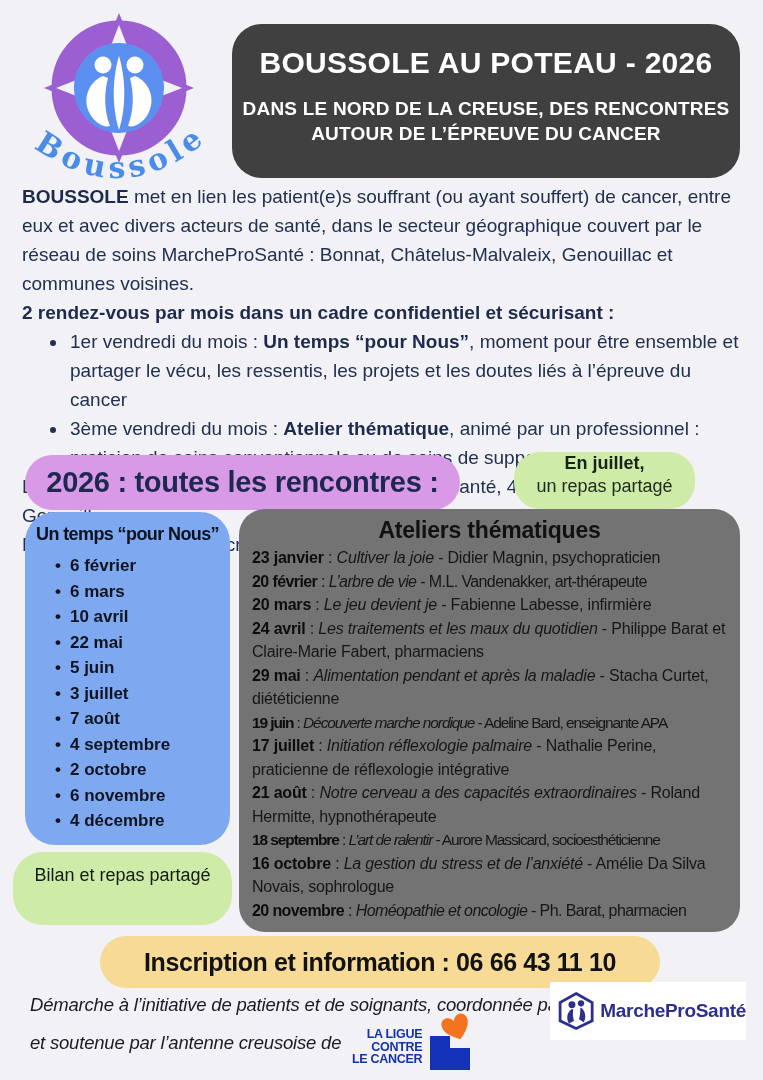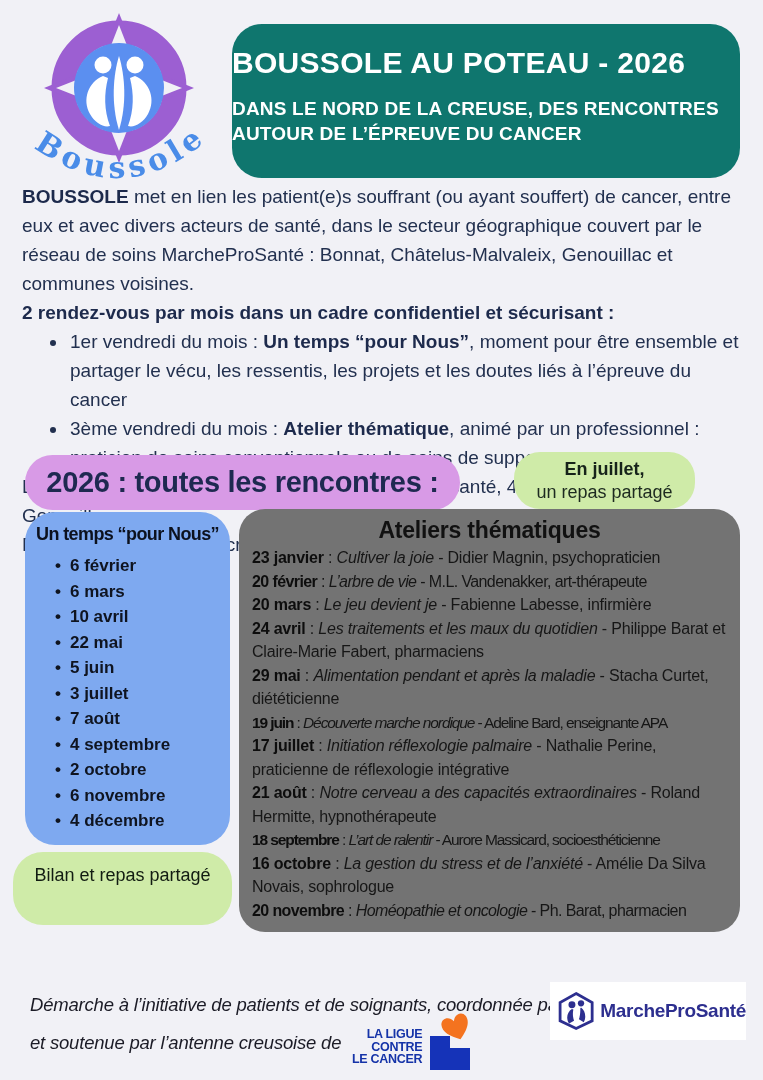--- a/index.html
+++ b/index.html
@@ -9,41 +9,41 @@
     font-family:"Liberation Sans",sans-serif;
     color:#1f2b4d;
     position:relative;overflow:hidden;
   }
   .page{position:absolute;inset:0;width:763px;height:1080px;background:#f1f1f6;overflow:hidden;}
 
   
   .logo{position:absolute;left:20px;top:4px;width:212px;height:198px;}
   .title-box{
     position:absolute;left:232px;top:24px;width:508px;height:154px;
-    background:#0f766e;border-radius:30px;color:#fff;text-align:left;box-sizing:border-box;
+    background:#404040;border-radius:30px;color:#fff;text-align:center;box-sizing:border-box;
   }
   .title{font-size:30px;font-weight:bold;letter-spacing:.3px;margin-top:22px;}
   .subtitle{font-size:19px;font-weight:bold;line-height:25px;margin-top:16px;letter-spacing:.2px;}
 
   
   .intro{position:absolute;left:22px;top:182px;width:722px;font-size:19px;line-height:29px;color:#22304f;}
   .intro p{margin:0;}
   .intro b{font-weight:bold;color:#1d2a4c;}
   .intro ul{margin:0;padding-left:46px;}
   .intro li{padding-left:2px;}
 
   
   .box-all{
     position:absolute;left:25px;top:455px;width:435px;height:55px;background:#d89ae6;border-radius:28px;
     display:flex;align-items:center;justify-content:center;
     font-weight:bold;font-size:29px;color:#1e2950;letter-spacing:-.3px;
   }
   .box-july{
     position:absolute;left:514px;top:452px;width:181px;height:57px;background:#cfeba8;border-radius:26px;
-    text-align:center;font-size:18px;line-height:23px;color:#1d2a20;padding-top:6px;box-sizing:border-box;
+    text-align:center;font-size:18px;line-height:23px;color:#1d2a20;box-sizing:border-box;
   }
   .box-july .l1{display:block;font-weight:bold;color:#16231a;}
 
   
   .box-pournous{
     position:absolute;left:25px;top:512px;width:205px;height:333px;background:#7ea9f0;border-radius:30px;
     box-sizing:border-box;padding:12px 8px 0 8px;color:#0f1420;
   }
   .box-pournous h3{margin:0;text-align:center;font-size:18px;letter-spacing:-.6px;color:#0c111e;}
   .box-pournous ul{margin:8px 0 0 0;padding:0 0 0 22px;list-style:none;}
@@ -185,20 +185,21 @@
     <p class="atelier"><b>21 août</b><span> : </span><i>Notre cerveau a des capacités extraordinaires</i><span> - </span><span>Roland Hermitte, hypnothérapeute</span></p>
     <p class="atelier t2"><b>18 septembre</b><span> : </span><i>L’art de ralentir</i><span> - </span><span>Aurore Massicard, socioesthéticienne</span></p>
     <p class="atelier"><b>16 octobre</b><span> : </span><i>La gestion du stress et de l’anxiété</i><span> - </span><span>Amélie Da Silva Novais, sophrologue</span></p>
     <p class="atelier t1"><b>20 novembre</b><span> : </span><i>Homéopathie et oncologie</i><span> - </span><span>Ph. Barat, pharmacien</span></p>
   </div>
 
   <div class="box-dec">
     <span class="l2">Bilan et repas partagé</span>
   </div>
 
+  <div class="box-contact"><span>Inscription et information : </span><span>06 66 43 11 10</span></div>
 
   <div class="footer-line fl1">Démarche à l’initiative de patients et de soignants, coordonnée par</div>
   <div class="footer-line fl2">et soutenue par l’antenne creusoise de</div>
 
   <div class="marchepro">
     <svg width="44" height="50" viewBox="0 0 52 56">
       <polygon points="26,3 49,16 49,42 26,53 3,42 3,16" fill="none" stroke="#2d2f8f" stroke-width="4"></polygon>
       <g fill="#2d2f8f">
         <circle cx="20" cy="19" r="5"></circle>
         <circle cx="33" cy="17" r="4.5"></circle>

